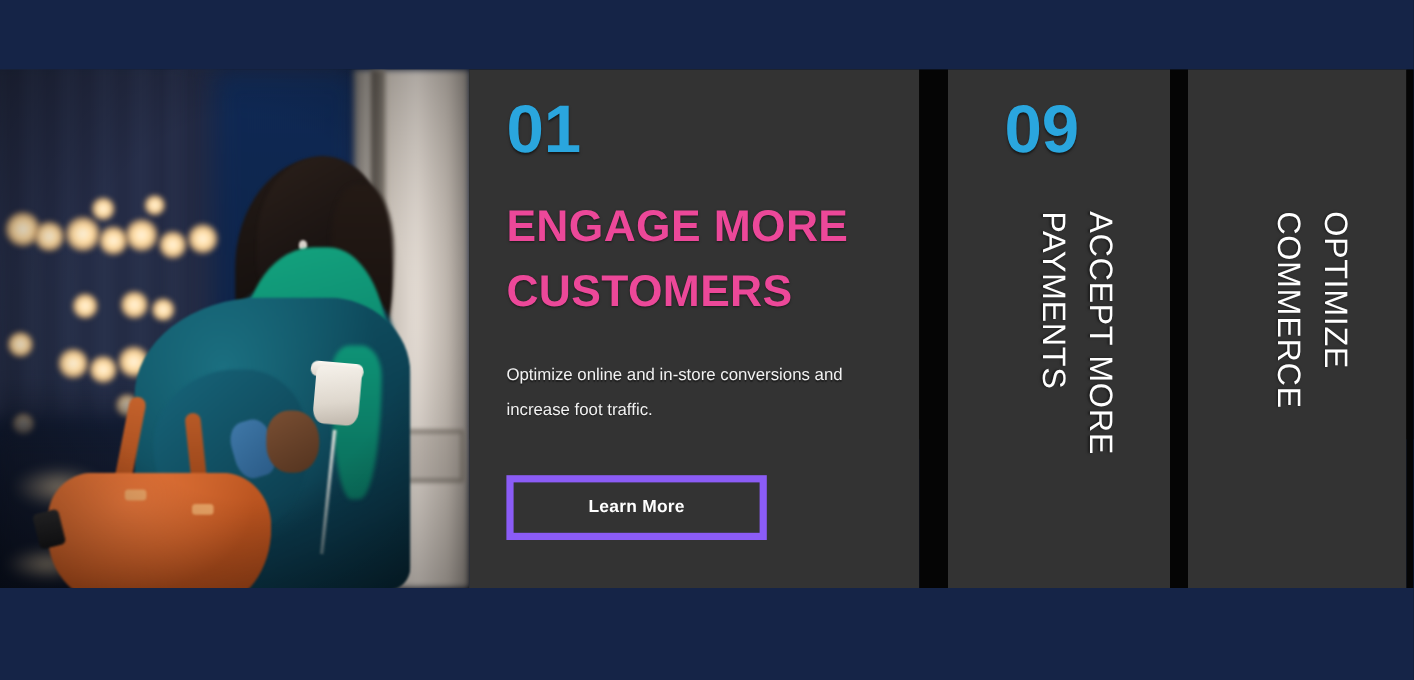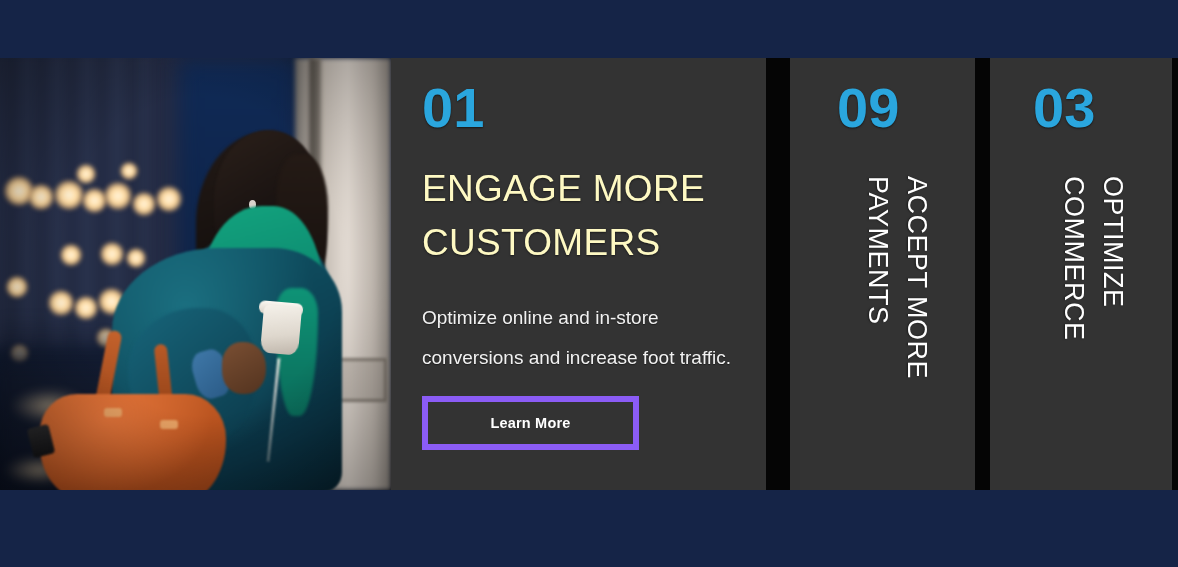--- a/index.html
+++ b/index.html
@@ -331,35 +331,35 @@
   }
   .panel-1 .num { left: 31px; top: 22px; }
   .panel-2 .num { left: 47px; top: 22px; }
   .panel-3 .num { left: 43px; top: 22px; }
 
   .headline {
     position: absolute;
     left: 31px;
     top: 104px;
     width: 320px;
-    color: #fef9c3;
+    color: #ec4899;
     font-size: 37px;
-    font-weight: normal;
+    font-weight: bold;
     line-height: 1.45;
     letter-spacing: .3px;
     text-shadow: 0 1px 2px rgba(0,0,0,.5);
   }
 
   .body-copy {
     position: absolute;
     left: 31px;
     top: 240px;
     width: 330px;
     color: #f2f2f2;
-    font-size: 19px;
+    font-size: 14px;
     font-weight: normal;
     line-height: 2.1;
     text-shadow: 0 1px 1px rgba(0,0,0,.45);
   }
 
   .learn-more {
     position: absolute;
     left: 31px;
     top: 338px;
     width: 217px;
@@ -502,21 +502,20 @@
       <div class="num">09</div>
       <div class="vtitle">
         <span class="vline">ACCEPT MORE</span>
         <span class="vline">PAYMENTS</span>
       </div>
     </div>
 
     <div class="sep sep-b"></div>
 
     <div class="panel panel-3">
-      <div class="num">03</div>
       <div class="vtitle">
         <span class="vline">OPTIMIZE</span>
         <span class="vline">COMMERCE</span>
       </div>
     </div>
 
     <div class="sep sep-c"></div>
 
   </div>
 </div>

